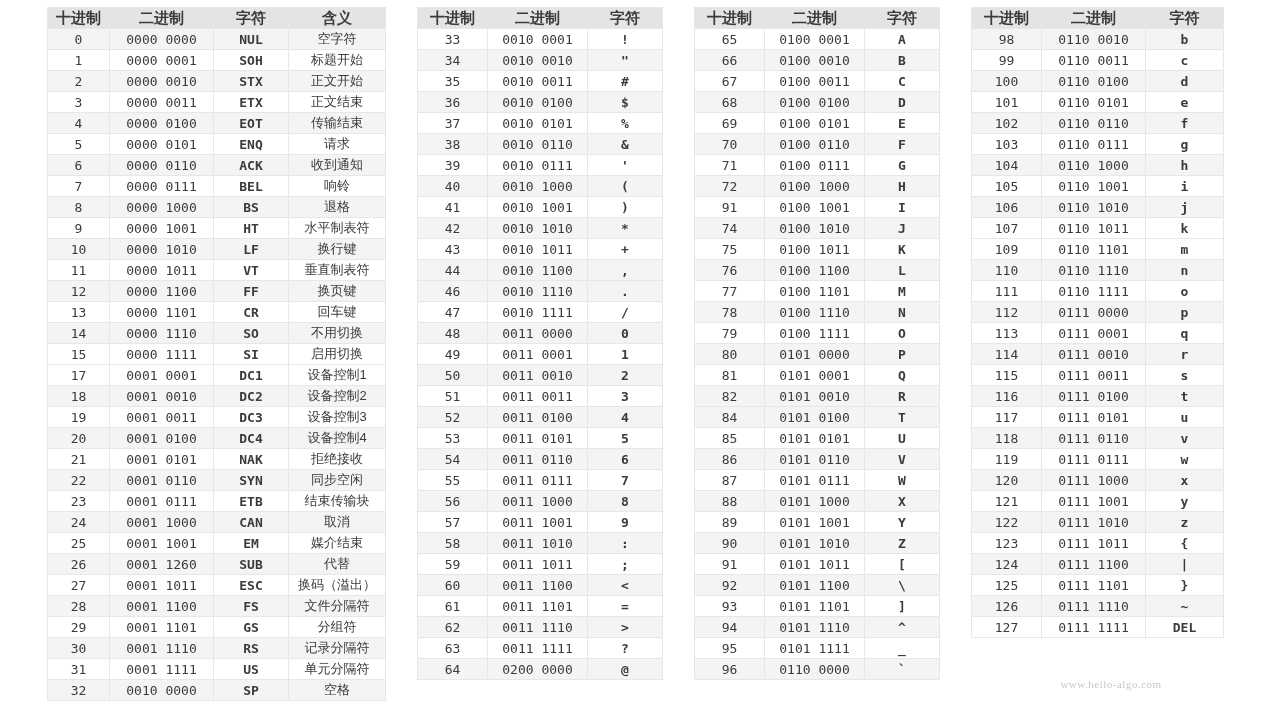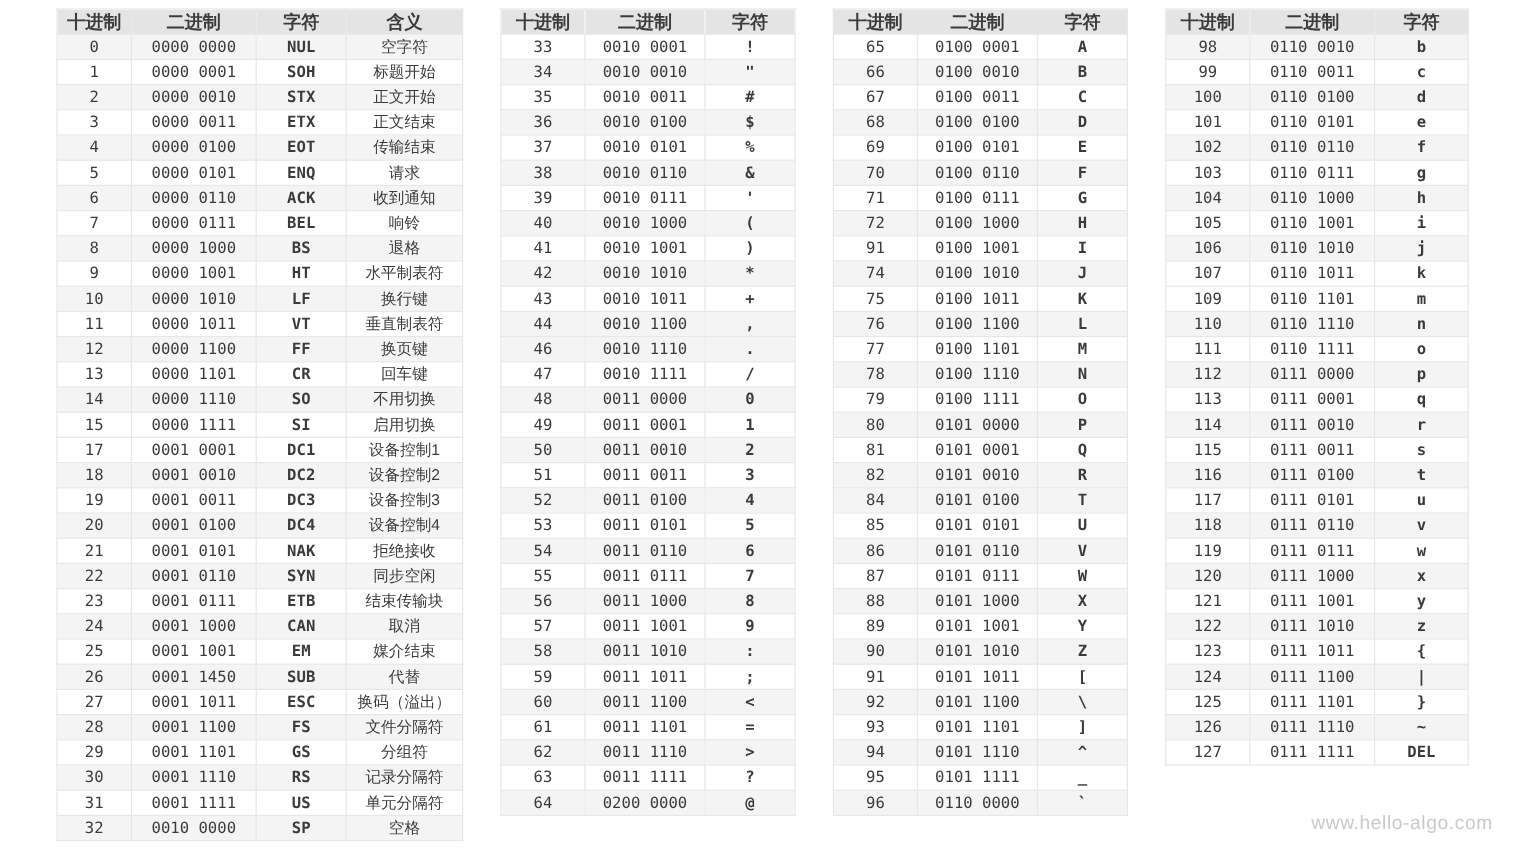--- a/index.html
+++ b/index.html
@@ -46,23 +46,23 @@
     font-weight:bold;
   }
   td:nth-child(4){font-size:13px;}
   
   .t1 .c-dec{width:62px;}  .t1 .c-bin{width:104px;} .t1 .c-chr{width:75px;} .t1 .c-mean{width:97px;}
   .t2 .c-dec{width:70px;}  .t2 .c-bin{width:100px;} .t2 .c-chr{width:75px;}
   .t3 .c-dec{width:70px;}  .t3 .c-bin{width:100px;} .t3 .c-chr{width:75px;}
   .t4 .c-dec{width:70px;}  .t4 .c-bin{width:104px;} .t4 .c-chr{width:78px;}
   .watermark{
     position:absolute;top:678px;left:978px;width:266px;
-    text-align:right;
-    font-family:Liberation Sans, sans-serif;
-    font-size:16px;letter-spacing:0.5px;
+    text-align:center;
+    font-family:Liberation Serif, serif;
+    font-size:11px;letter-spacing:0.5px;
     color:var(--watermark);
   }
 </style>
 </head>
 <body>
 
 <div class="tables">
   <table class="t1">
     <colgroup>
         <col class="c-dec">
@@ -224,21 +224,21 @@
           <td>取消</td>
         </tr>
         <tr>
           <td>25</td>
           <td>0001 1001</td>
           <td>EM</td>
           <td>媒介结束</td>
         </tr>
         <tr class="stripe">
           <td>26</td>
-          <td>0001 1450</td>
+          <td>0001 1260</td>
           <td>SUB</td>
           <td>代替</td>
         </tr>
         <tr>
           <td>27</td>
           <td>0001 1011</td>
           <td>ESC</td>
           <td>换码（溢出）</td>
         </tr>
         <tr class="stripe">

